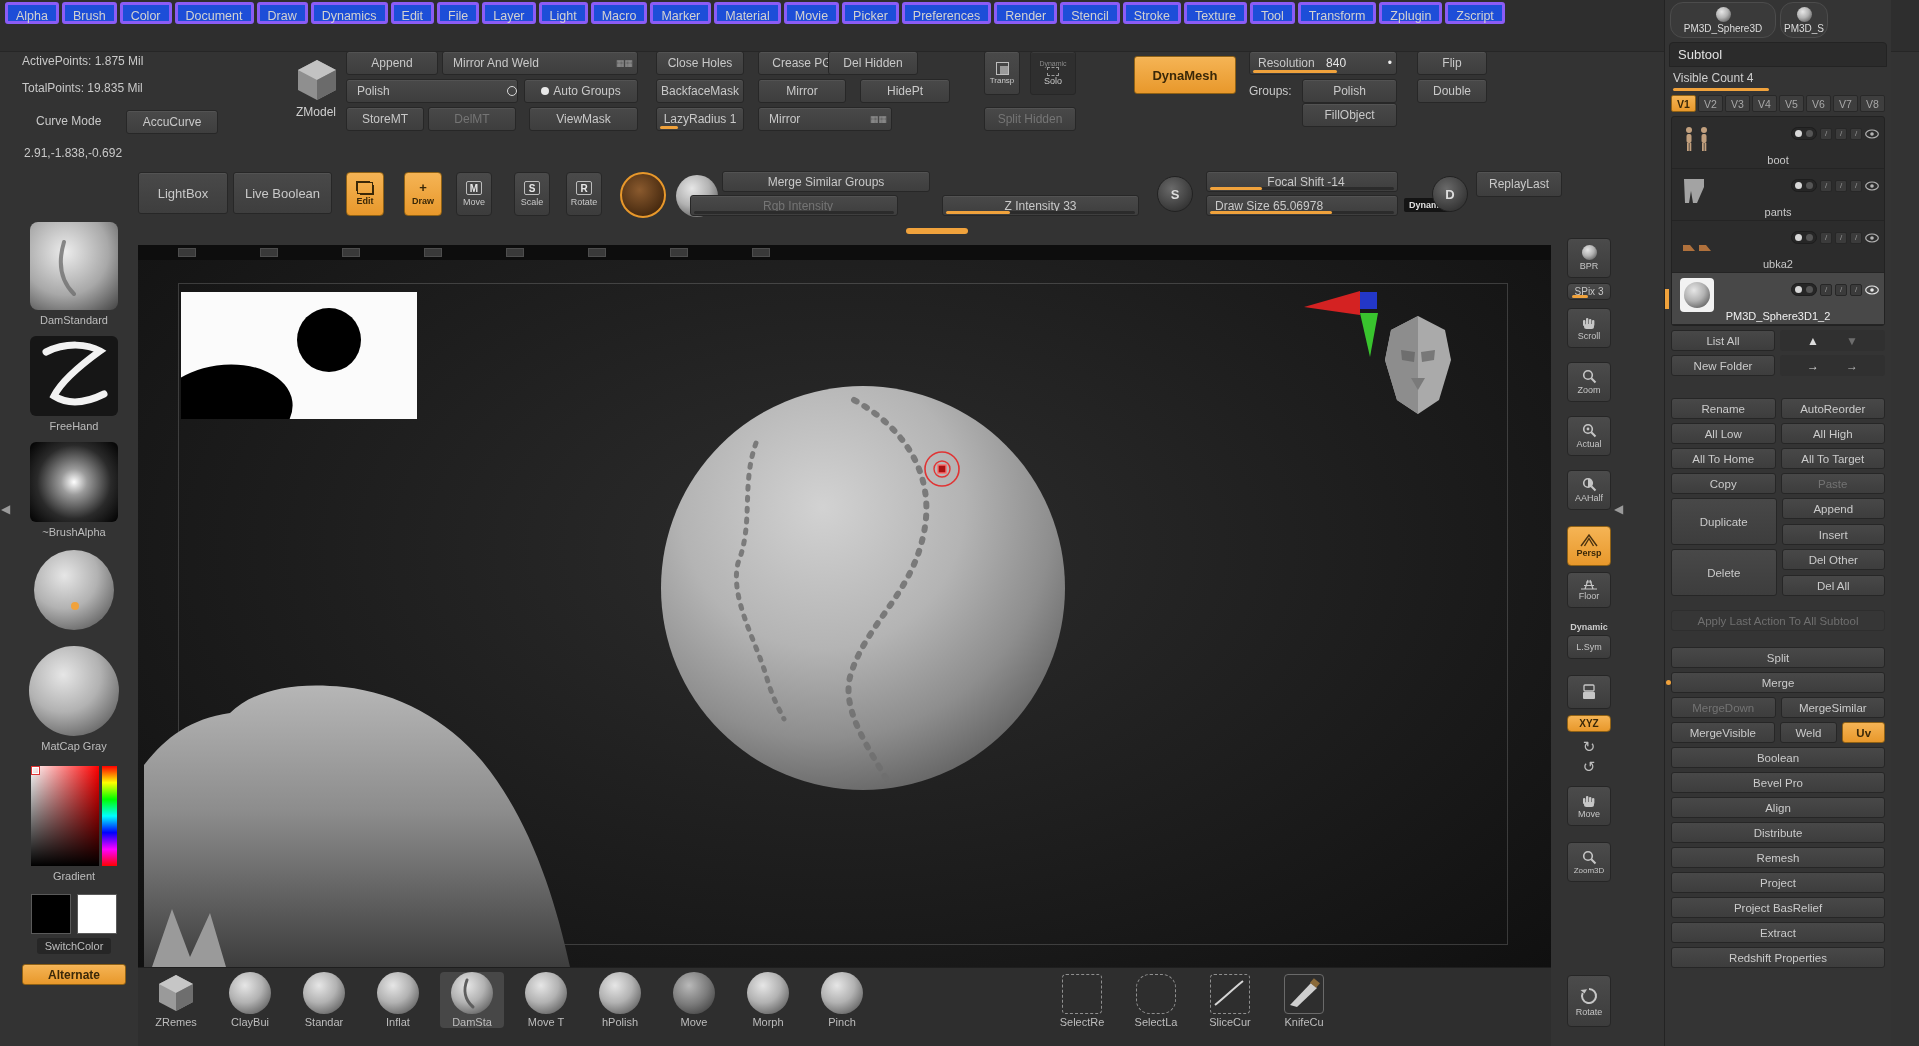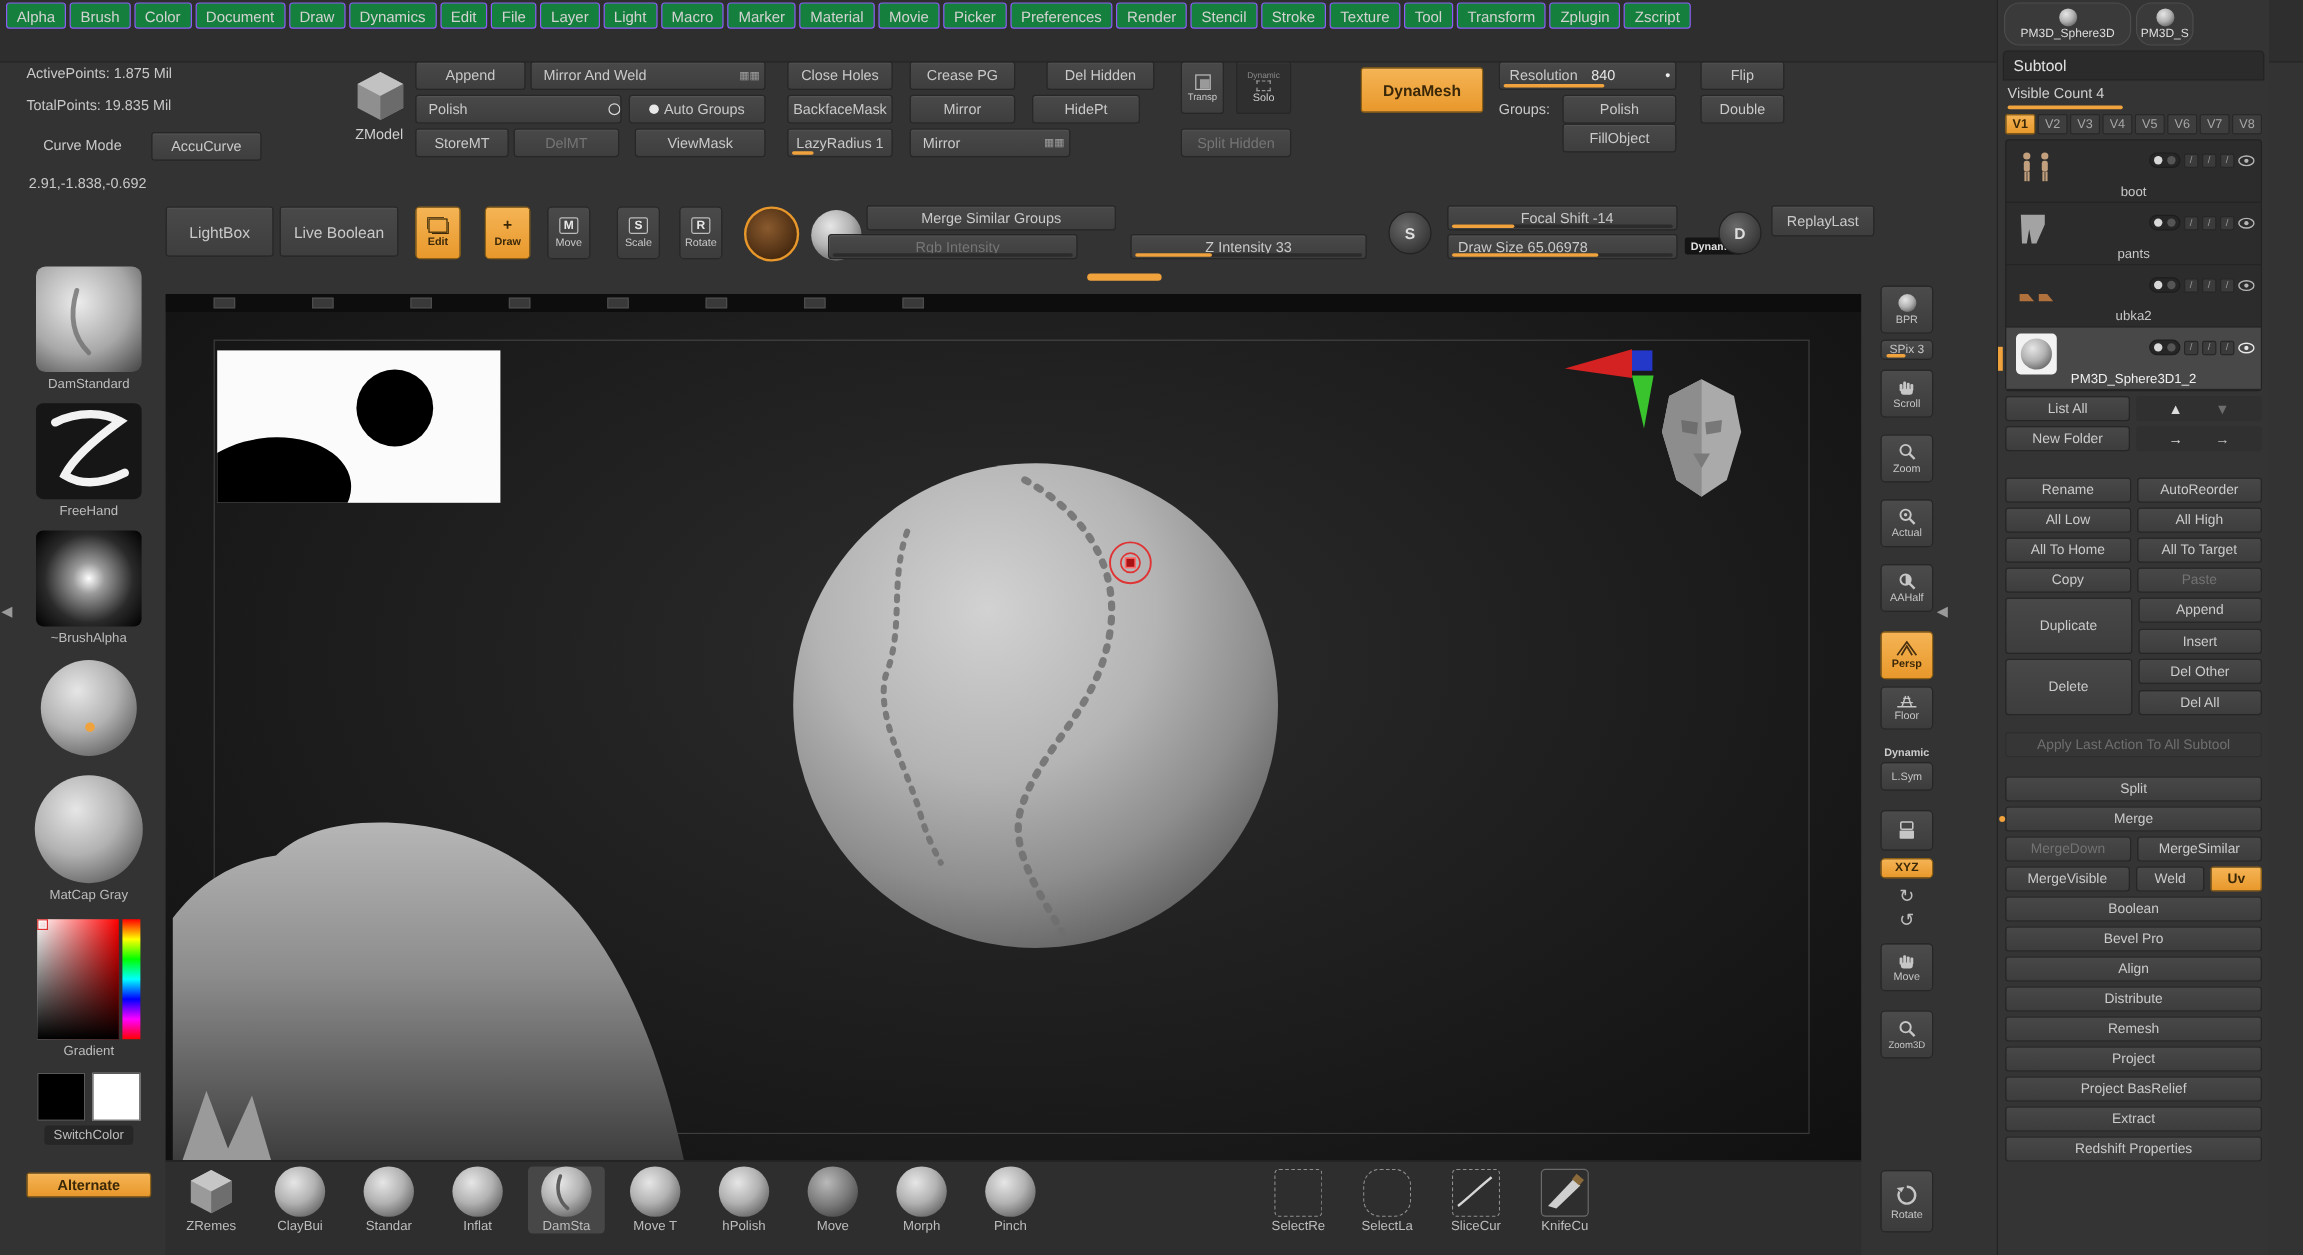--- a/index.html
+++ b/index.html
@@ -8,21 +8,21 @@
 .abs{position:absolute}
 .lbl{position:absolute;color:#c9c9c9;white-space:nowrap}
 .btn{position:absolute;display:flex;align-items:center;justify-content:center;gap:4px;background:linear-gradient(#494949,#3e3e3e);border:1px solid #272727;border-radius:3px;color:#c9c9c9;font-size:12px;white-space:nowrap;box-shadow:inset 0 1px 0 rgba(255,255,255,.06);height:24px;overflow:hidden}
 .btn.dis{color:#757575}
 .btn.orange{background:linear-gradient(#f5b455,#e8982b);color:#3a2808;border-color:#8f6115;font-weight:bold}
 .slfill{position:absolute;bottom:1px;left:3px;height:3px;background:#f0a23c;border-radius:2px}
 .sltrack{position:absolute;bottom:1px;left:3px;right:3px;height:3px;background:#2b2b2b;border-radius:2px}
 
 .menubar{position:absolute;left:0;top:0;width:1919px;height:52px;background:#2e2e2e;border-bottom:1px solid #262626}
 .menurow{display:flex;gap:3px;padding:2px 5px;height:26px}
-.menuitem{background:#15803d;border:1px solid #8b5cf6;border-radius:3px;padding:2px 8px;color:#d2d2d2;font-size:12.5px;line-height:18px;white-space:nowrap}
+.menuitem{background:#1d4ed8;border:3px solid #8b5cf6;border-radius:3px;padding:2px 8px;color:#d2d2d2;font-size:12.5px;line-height:18px;white-space:nowrap}
 
 .ibtn{position:absolute;display:flex;flex-direction:column;align-items:center;justify-content:center;gap:2px;border-radius:4px;border:1px solid #272727;height:44px;background:linear-gradient(#4a4a4a,#3c3c3c)}
 .ibtn.orange{background:linear-gradient(#f5b455,#e8982b);border-color:#8f6115}
 .ibtn .cap{font-size:9px;color:#c9c9c9}
 .ibtn.orange .cap{color:#3a2808;font-weight:bold}
 .letterbox{width:16px;height:14px;border:1.5px solid #bdbdbd;border-radius:2px;font-size:10px;color:#e8e8e8;display:flex;align-items:center;justify-content:center;font-weight:bold}
 
 .sidebar{position:absolute;left:16px;top:222px;width:116px;display:flex;flex-direction:column;align-items:center}
 .side-label{font-size:11px;color:#bdbdbd;margin:4px 0 10px}
 .sph{border-radius:50%;background:radial-gradient(circle at 38% 32%,#e6e6e6,#b2b2b2 45%,#737373 75%,#404040 100%)}
@@ -124,21 +124,21 @@
   <div class="btn" style="left:442px;top:51px;width:196px;justify-content:flex-start;padding-left:10px">
       <span>Mirror And Weld</span>
       <span style="margin-left:auto;padding-right:4px;font-size:9px;color:#9a9a9a">▦▦</span>
     </div>
   <div class="btn" style="left:656px;top:51px;width:88px">
       <span>Close Holes</span>
     </div>
   <div class="btn" style="left:758px;top:51px;width:88px">
       <span>Crease PG</span>
     </div>
-  <div class="btn" style="left:872px;top:51px;width:90px">
+  <div class="btn" style="left:828px;top:51px;width:90px">
       <span>Del Hidden</span>
     </div>
 
   <div class="btn" style="left:984px;top:51px;width:36px;height:44px;flex-direction:column;gap:1px">
     <span style="width:13px;height:13px;border:1.5px solid #bdbdbd;position:relative">
         <span style="position:absolute;left:3px;top:3px;width:8px;height:8px;background:#9a9a9a"></span>
       </span>
     <span style="font-size:8px">Transp</span>
   </div>
   <div class="btn" style="left:1030px;top:51px;width:46px;height:44px;flex-direction:column;gap:0;background:#2f2f2f">
@@ -310,21 +310,21 @@
       <div style="width:15px;height:100px;background:linear-gradient(to bottom,#f00,#ff0,#0f0,#0ff,#00f,#f0f,#f00)"></div>
     </div>
     <div class="side-label">Gradient</div>
 
     <div style="display:flex;gap:6px;margin-top:2px">
       <div style="width:40px;height:40px;background:#000;border:1px solid #5a5a5a"></div>
       <div style="width:40px;height:40px;background:#fff;border:1px solid #5a5a5a"></div>
     </div>
     <div class="side-label" style="background:#262626;padding:2px 8px;border-radius:3px">SwitchColor</div>
 
-    <div class="btn orange" style="position:static;width:104px;height:21px;margin-top:13px">
+    <div class="btn orange" style="position:static;width:104px;height:21px;margin-top:0">
         <span>Alternate</span>
       </div>
   </div>
 
   <span class="lbl" style="left:1px;top:502px;color:#9a9a9a;font-size:12px">◀</span>
   <span class="lbl" style="left:1614px;top:502px;color:#9a9a9a;font-size:12px">◀</span>
 
   <div class="canvas">
     <div class="canvas-topstrip">
       <span class="mini-tab"></span>

